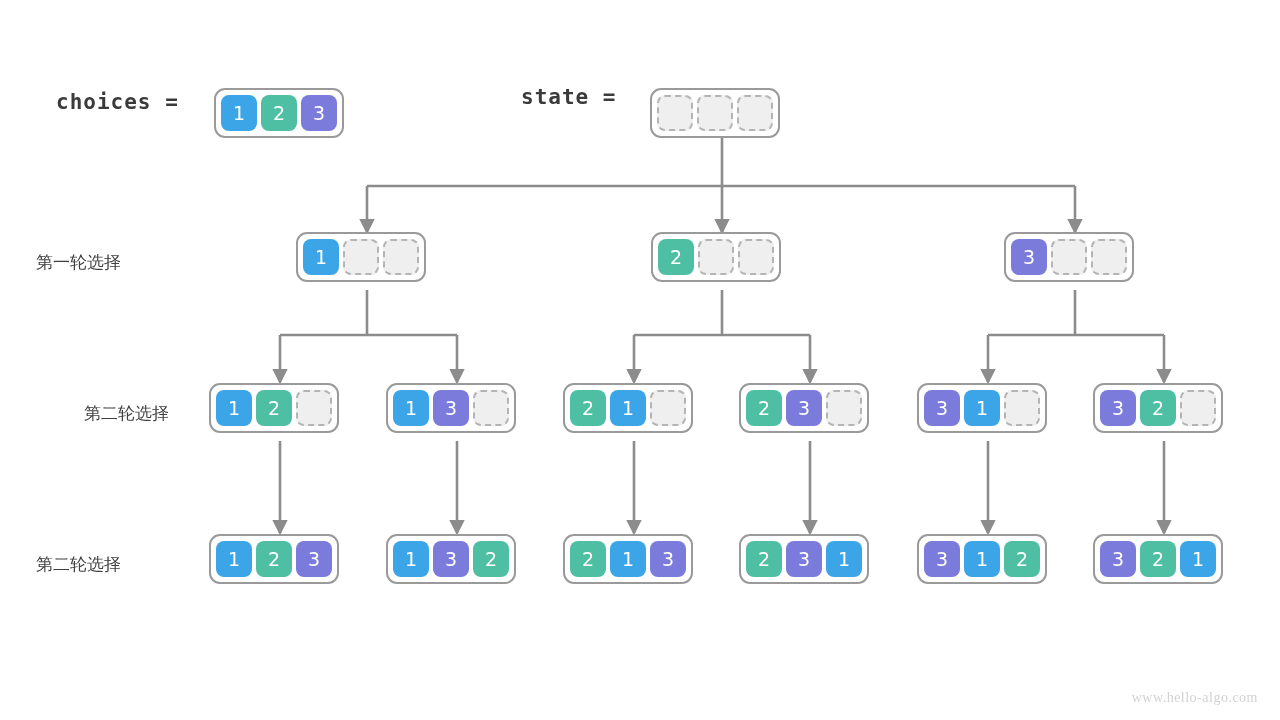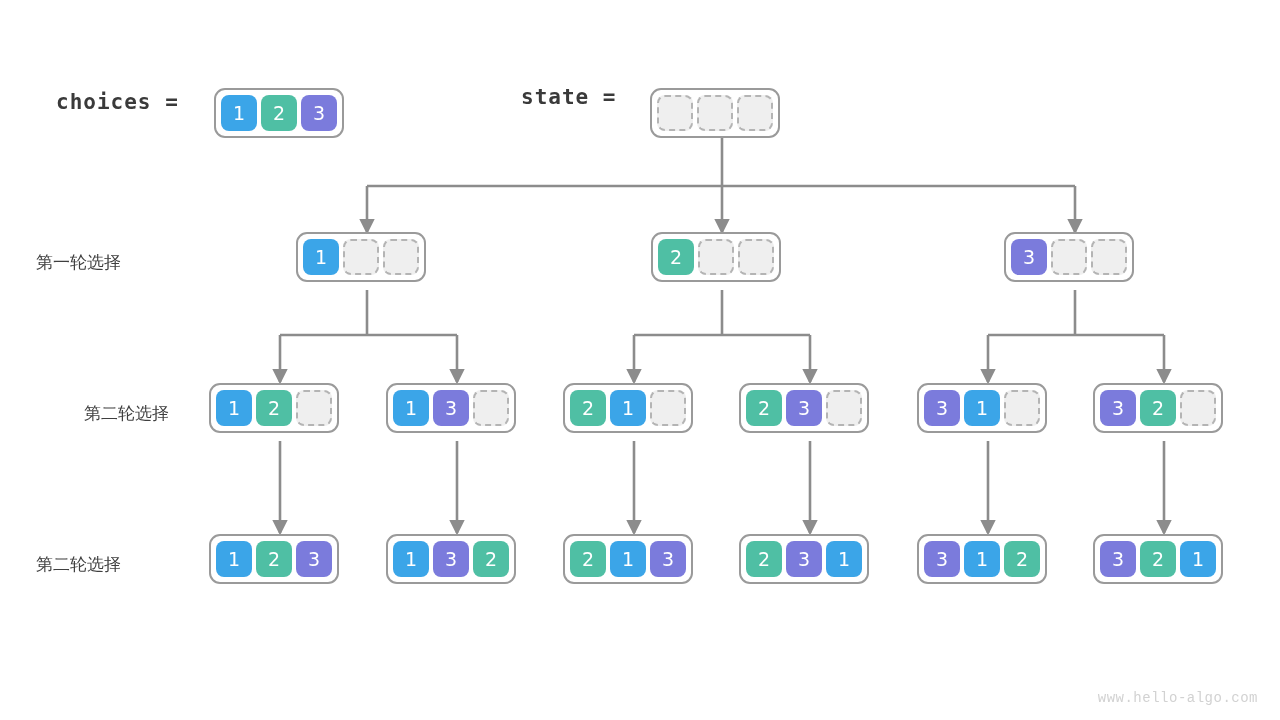--- a/index.html
+++ b/index.html
@@ -84,21 +84,21 @@
   }
   .cell.c1 { background: #3BA5E8; }
   .cell.c2 { background: #4FBFA4; }
   .cell.c3 { background: #7B7BDC; }
 
   
   #watermark {
     position: absolute;
     right: 22px;
     bottom: 14px;
-    font-family: Liberation Mono, monospace;
+    font-family: Liberation Serif, serif;
     font-size: 14px;
     color: #d2d2d2;
     letter-spacing: 0.5px;
   }
 </style>
 </head>
 <body>
 
 <div id="canvas">
 

